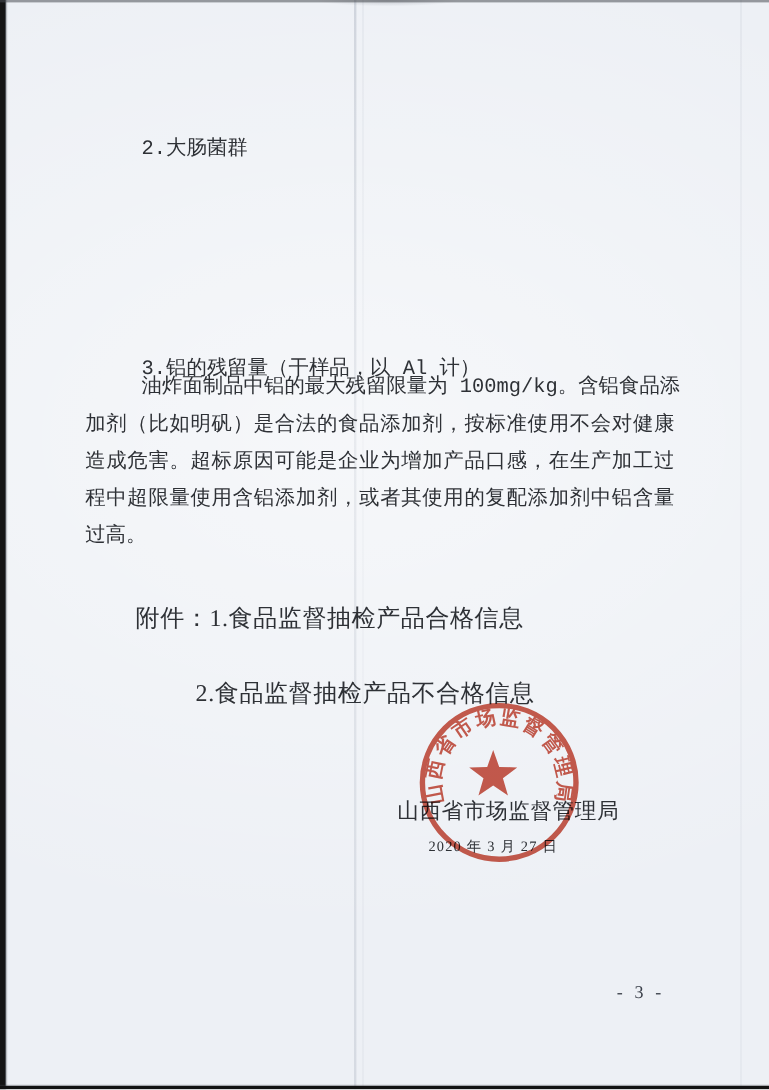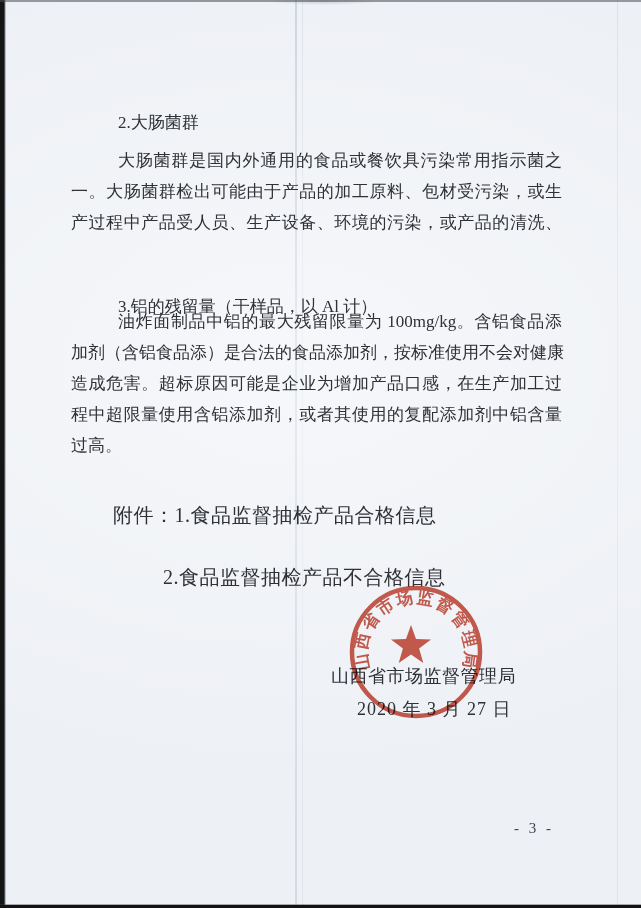--- a/index.html
+++ b/index.html
@@ -46,37 +46,38 @@
   .fold-b { left: 302px; width: 1px; opacity: .5; }
   .fold-c { left: 617px; width: 1px; opacity: .55; }
 
   
   .ln {
     position: absolute; left: 71px; width: 491px; height: 26px;
     font-size: 17px; color: #2e3136; letter-spacing: 0;
     text-align: justify; text-align-last: justify; text-justify: inter-character;
     white-space: nowrap;
     z-index: 2;
+    font-family: Liberation Mono, monospace;
   }
   .ln.noj { text-align-last: left; }
   .ln.ind { padding-left: 47px; width: 444px; }
 
   .att {
     position: absolute; height: 26px; font-size: 20px; color: #2e3136;
     letter-spacing: 0.5px; white-space: nowrap; z-index: 2;
   }
 
   .signature {
     position: absolute; left: 331px; top: 664px;
     font-size: 18px; color: #2e3136; letter-spacing: 0.5px;
     white-space: nowrap; z-index: 2;
   }
   .docdate {
     position: absolute; left: 357px; top: 697px;
-    font-size: 18px; color: #2e3136; letter-spacing: 1px;
+    font-size: 12px; color: #2e3136; letter-spacing: 1px;
     white-space: nowrap; z-index: 2;
   }
   .page-number {
     position: absolute; left: 514px; top: 820px;
     font-size: 15px; color: #3a3f49; letter-spacing: 3px;
     white-space: nowrap; z-index: 2;
   }
 
   
   .seal {
@@ -98,27 +99,24 @@
 
   <div class="edge-left"></div>
   <div class="edge-bottom"></div>
   <div class="edge-top"></div>
   <div class="top-smudge"></div>
   <div class="fold-line fold-a"></div>
   <div class="fold-line fold-b"></div>
   <div class="fold-line fold-c"></div>
 
   <div class="ln noj ind" style="top:111px">2.大肠菌群</div>
-  <div class="ln ind" style="top:149px">大肠菌群是国内外通用的食品或餐饮具污染常用指示菌之</div>
-  <div class="ln" style="top:180px">一。大肠菌群检出可能由于产品的加工原料、包材受污染，或生</div>
-  <div class="ln" style="top:211px">产过程中产品受人员、生产设备、环境的污染，或产品的清洗、</div>
 
   <div class="ln noj ind" style="top:295px">3.铝的残留量（干样品，以 Al 计）</div>
   <div class="ln ind" style="top:310px">油炸面制品中铝的最大残留限量为 100mg/kg。含铝食品添</div>
-  <div class="ln" style="top:341px">加剂（含铝食品添）是合法的食品添加剂，按标准使用不会对健康</div>
+  <div class="ln" style="top:341px">加剂（比如明矾）是合法的食品添加剂，按标准使用不会对健康</div>
   <div class="ln" style="top:372px">造成危害。超标原因可能是企业为增加产品口感，在生产加工过</div>
   <div class="ln" style="top:403px">程中超限量使用含铝添加剂，或者其使用的复配添加剂中铝含量</div>
   <div class="ln noj" style="top:434px">过高。</div>
 
   <div class="att" style="left:113px; top:502px">
     <span>附件：</span><span>1.食品监督抽检产品合格信息</span>
   </div>
   <div class="att" style="left:163px; top:564px">
     <span>2.食品监督抽检产品不合格信息</span>
   </div>

